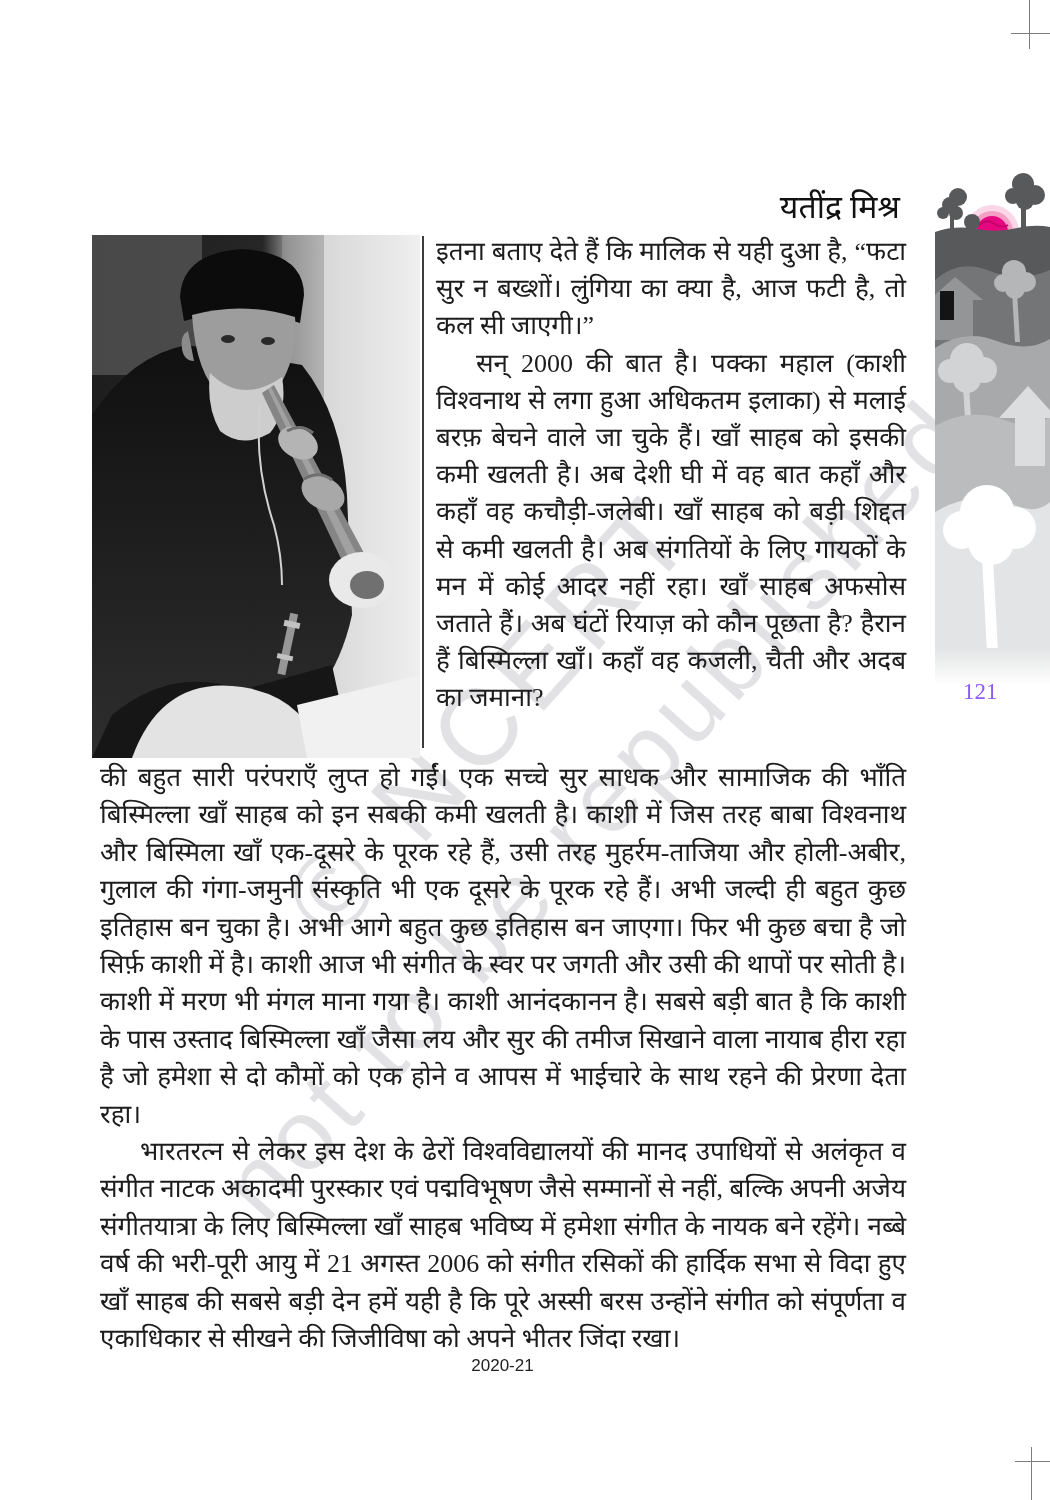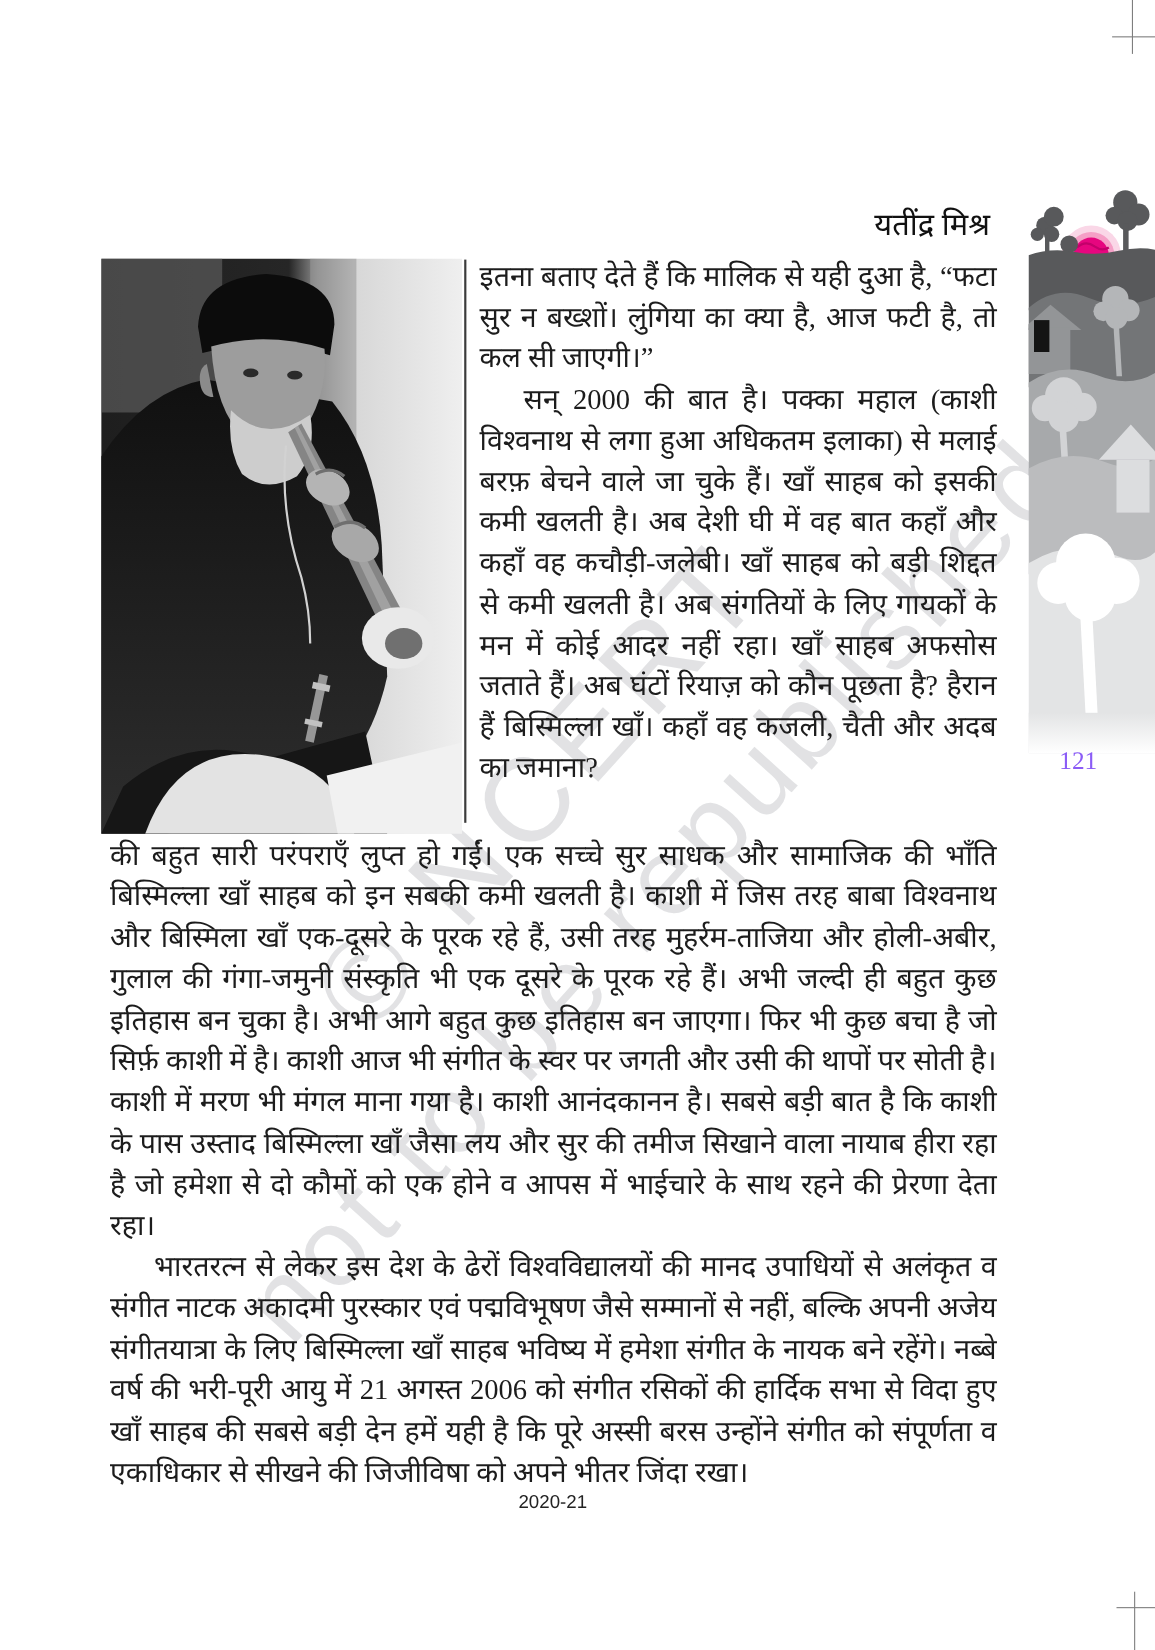--- a/index.html
+++ b/index.html
@@ -25,21 +25,21 @@
     pointer-events:none;
     z-index:1;
   }
   .watermark .wm1{font-size:108px;letter-spacing:10px;line-height:1.35;}
   .watermark .wm2{font-size:100px;letter-spacing:6px;line-height:1.35;white-space:nowrap;}
   
   .crop{position:absolute;background:#7e7e7e;z-index:5;}
   
   .author{
     position:absolute;top:184px;left:435px;width:465px;
-    text-align:right;font-size:28px;color:#111;z-index:3;
+    text-align:right;font-size:32px;color:#111;z-index:3;
   }
   .page-number{
     position:absolute;top:679px;left:963px;width:60px;
     font-size:23px;color:#8b5cf6;z-index:4;
   }
   .footer-year{
     position:absolute;top:1356px;left:0;width:1005px;text-align:center;
     font-family:"Liberation Sans","DejaVu Sans",sans-serif;
     font-size:17px;color:#222;z-index:3;
   }

